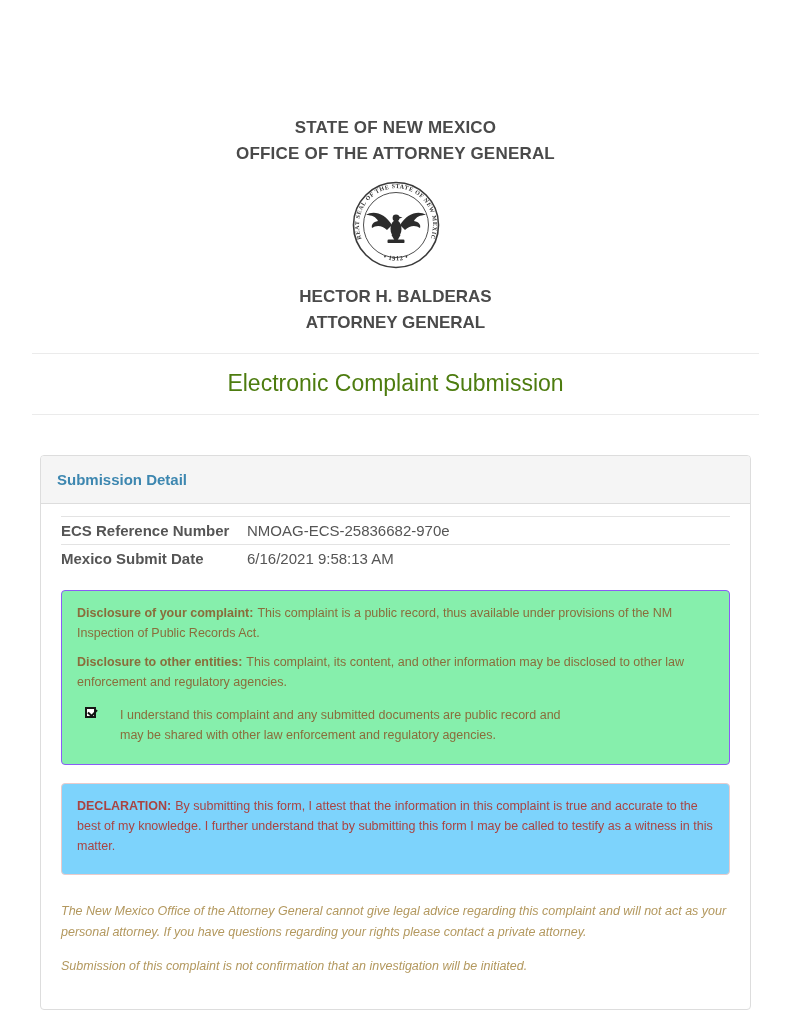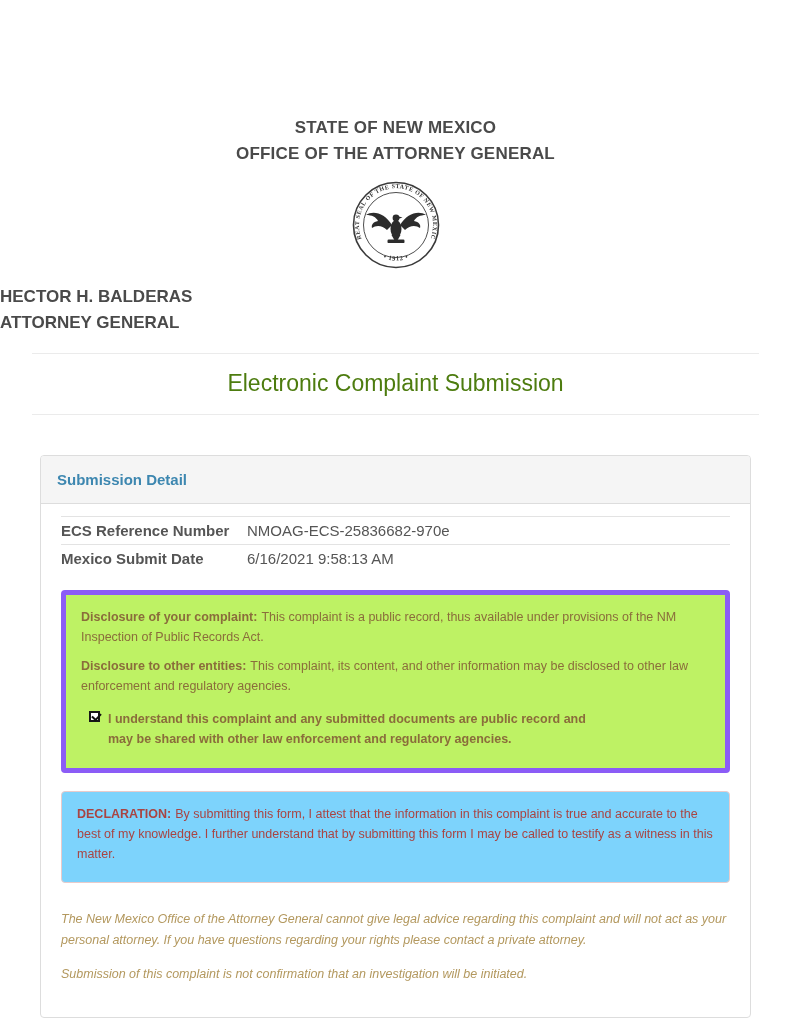--- a/index.html
+++ b/index.html
@@ -14,21 +14,21 @@
     margin: 0 auto;
   }
 
   
   .letterhead { text-align: center; padding-top: 115px; }
   .letterhead .line {
     font-size: 17px; font-weight: bold; color: #4a4a4a;
     line-height: 26px; letter-spacing: 0.2px;
   }
   .seal-wrap { text-align: center; margin-top: 13px; height: 90px; }
-  .officials { margin-top: 14px; }
+  .officials { text-align: center; margin-top: 14px; }
   .officials .line {
     font-size: 17px; font-weight: bold; color: #4a4a4a; line-height: 26px;
   }
 
   hr.rule {
     border: none; border-top: 1px solid #ebebeb;
     margin: 0 32px;
   }
   hr.rule-top { margin-top: 17px; }
 
@@ -71,27 +71,27 @@
   
   .alert {
     border-radius: 4px;
     padding: 12px 15px 10px 15px;
     font-size: 12.5px;
     line-height: 1.62;
     margin-top: 18px;
   }
   .alert p { margin: 0 0 8px 0; }
   .alert .lead { font-weight: bold; margin-right: 4px; }
-  .alert-warning { background: #bef264; border: 5px solid #8b5cf6; color: #8a6d3b; }
+  .alert-warning { background: #86efac; border: 1px solid #8b5cf6; color: #8a6d3b; }
   .alert-danger  { background: #7dd3fc; border: 1px solid #e9cbcb; color: #a94442; }
 
   .check-row {
-    display: flex; align-items: flex-start; gap: 8px;
+    display: flex; align-items: flex-start; gap: 24px;
     margin: 13px 0 8px 8px;
-    font-weight: bold;
+    font-weight: normal;
   }
   .checkbox {
     width: 11px; height: 11px;
     border: 2px solid #171717; background: #fff;
     position: relative; flex: 0 0 auto; margin-top: 2px;
   }
   .checkbox.checked::after {
     content: "";
     position: absolute;
     left: 0.5px; top: 0px;

